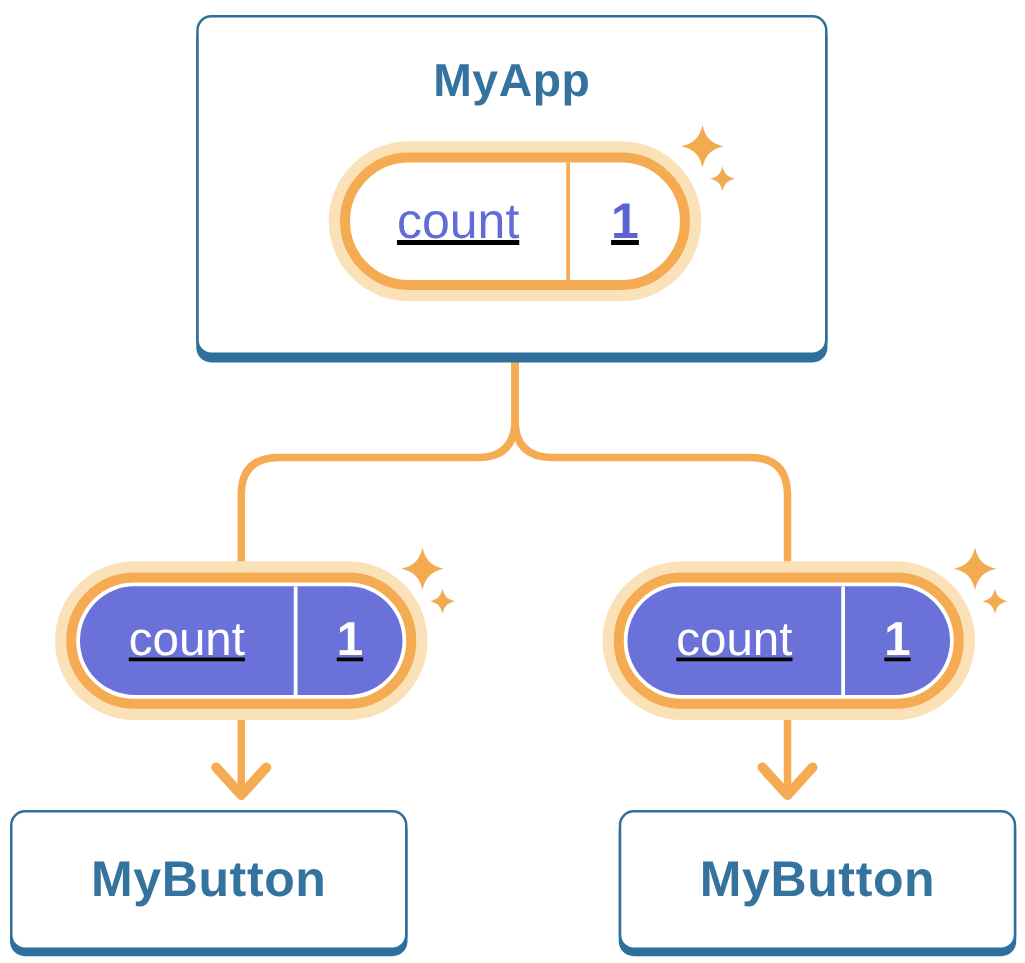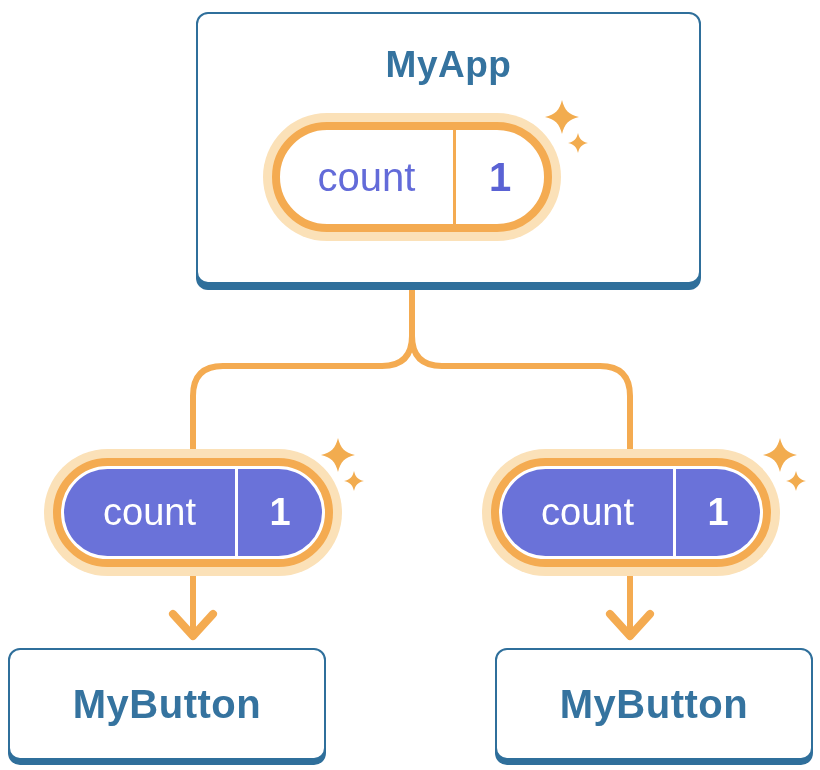--- a/index.html
+++ b/index.html
@@ -17,42 +17,41 @@
     position:relative;width:820px;height:770px;background:#fff;overflow:hidden;
   }
   .connector{position:absolute;inset:0;z-index:1;}
   .card{
     position:absolute;box-sizing:border-box;background:#fff;
     border:2px solid var(--blue);border-radius:12px;z-index:2;
   }
   .card--root{
     left:157px;top:12px;width:505px;height:272px;
     box-shadow:0 6px 0 var(--blue);
-    margin-left:39px;
   }
   .card--root .card-title{
     margin-top:30px;text-align:center;
     font-size:37px;font-weight:600;color:var(--blue-text);letter-spacing:.5px;
   }
   .card--leaf{
     top:648px;width:318px;height:112px;
     box-shadow:0 5px 0 var(--blue);
     display:flex;align-items:center;justify-content:center;
   }
   .card--leaf .card-title{
     font-size:40px;font-weight:600;color:var(--blue-text);letter-spacing:.5px;
   }
   .card--leaf.left{left:8px;}
   .card--leaf.right{left:495px;}
 
   .pill{
     position:absolute;box-sizing:border-box;z-index:2;
     border:8px solid var(--orange);border-radius:999px;background:#fff;
     box-shadow:0 0 0 9px var(--halo);
-    display:flex;align-items:stretch;
+    display:flex;align-items:stretch;text-decoration:underline;
   }
   .pill--root{left:272px;top:122px;width:280px;height:110px;}
   .pill--root .cell-label{
     flex:1;display:flex;align-items:center;justify-content:center;
     font-size:40px;font-weight:400;color:var(--purple-label);
   }
   .pill--root .cell-value{
     width:88px;display:flex;align-items:center;justify-content:center;
     border-left:3px solid var(--orange);
     font-size:40px;font-weight:700;color:var(--purple-value);

